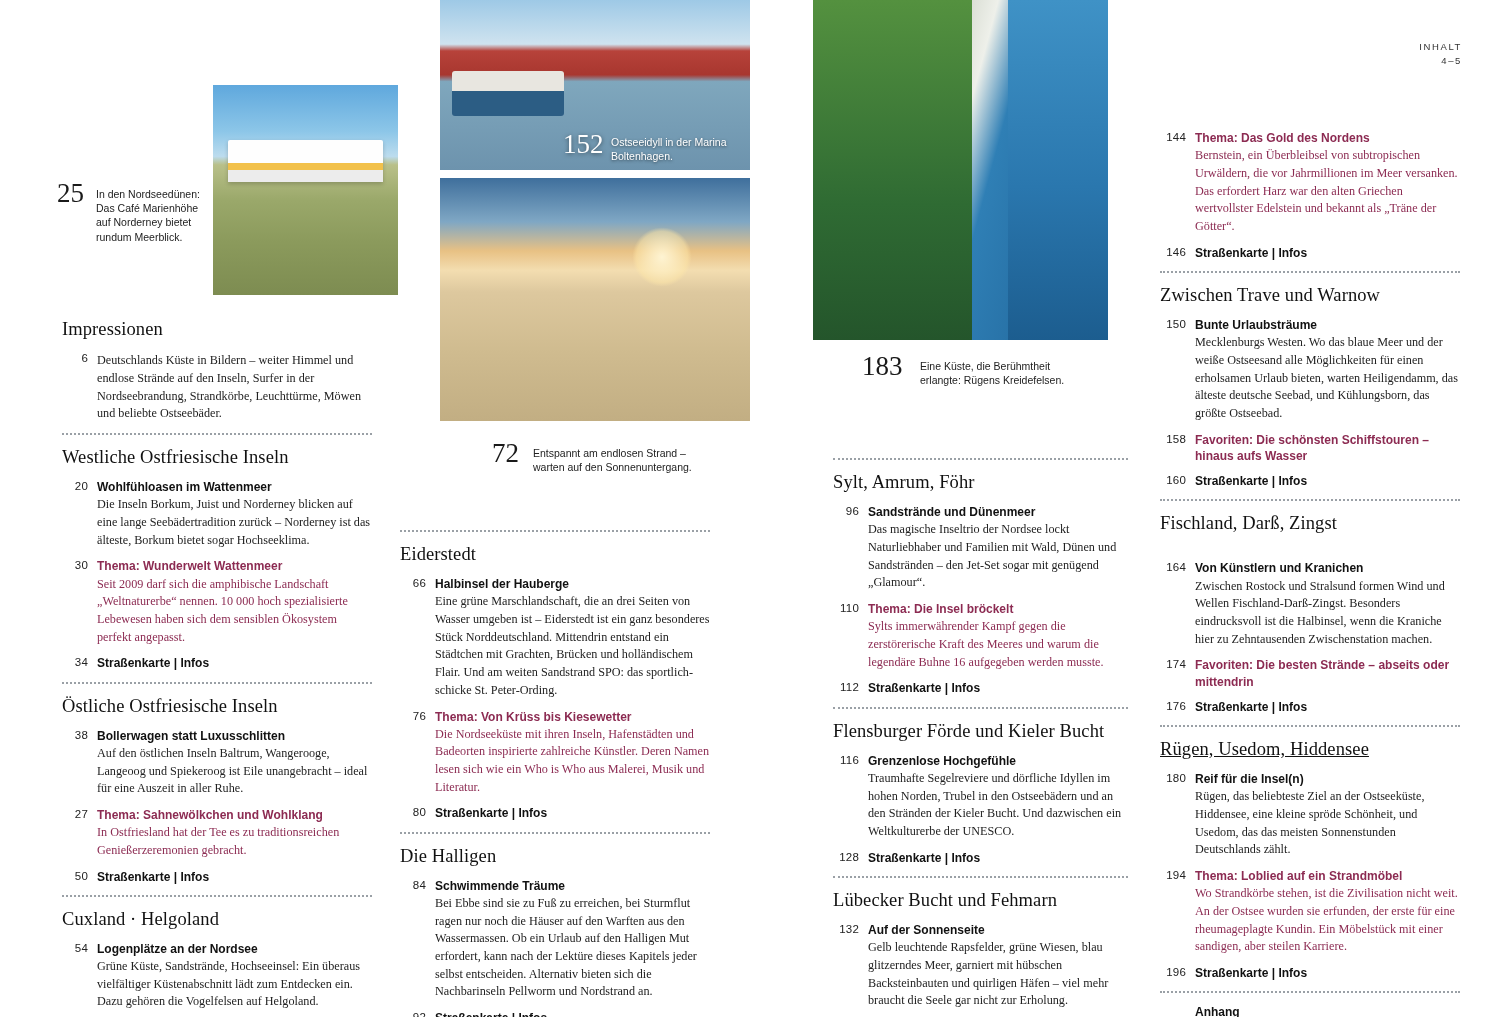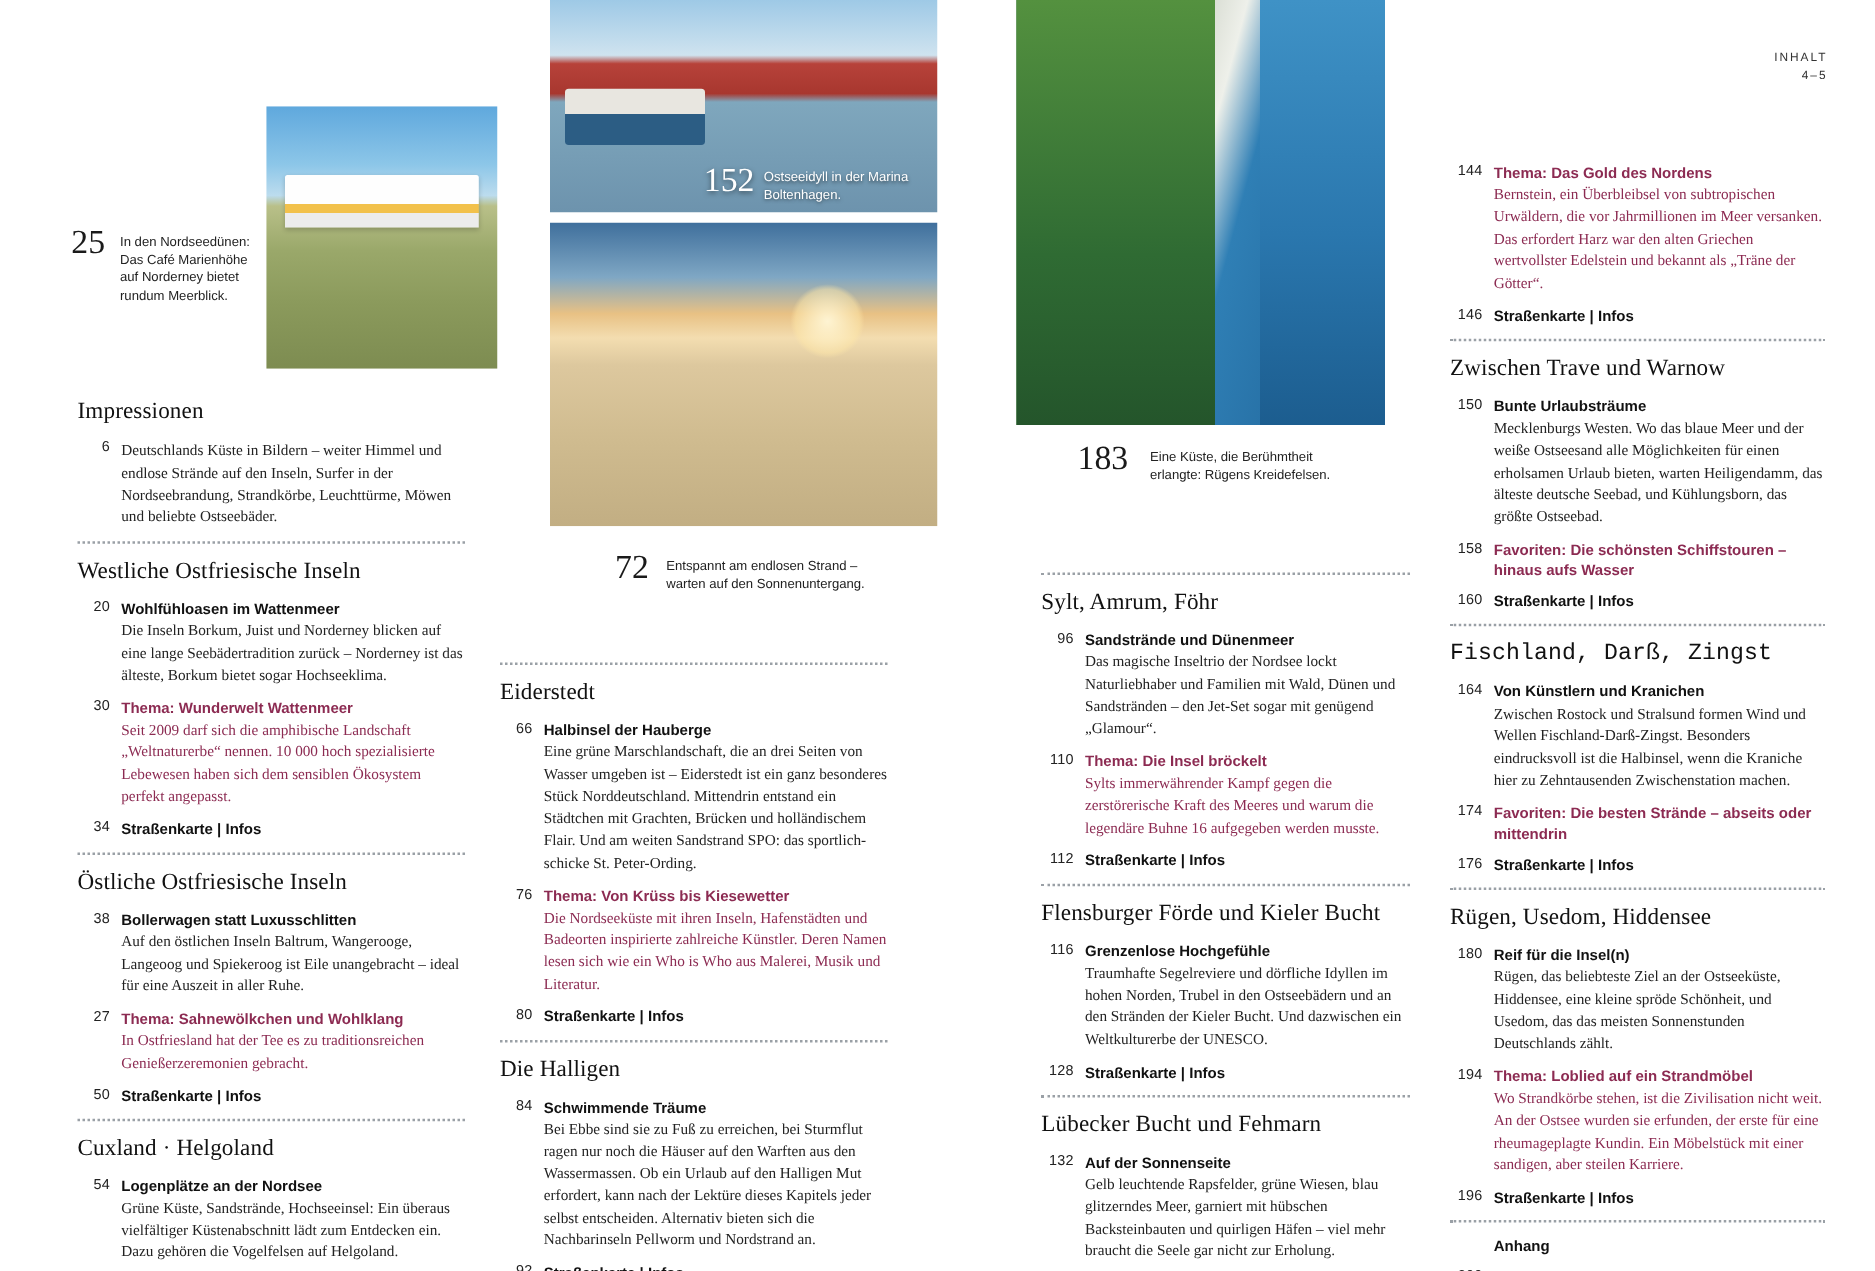--- a/index.html
+++ b/index.html
@@ -407,42 +407,42 @@
           <div class="entry-title accent">Favoriten: Die schönsten Schiffstouren – hinaus aufs Wasser</div>
         </div>
       </div>
       <div class="entry">
         <div class="num">160</div>
         <div class="body">
           <div class="entry-title">Straßenkarte | Infos</div>
         </div>
       </div>
       <div class="dotline" style="margin: 10px 0px 11px;"></div>
-      <div class="sec-head" style="margin: 0px 0px 11px; font-family: Liberation Mono, monospace;">Fischland, Darß, Zingst</div>
+      <div class="sec-head" style="margin: 0px 0px 26px;">Fischland, Darß, Zingst</div>
       <div class="entry">
         <div class="num">164</div>
         <div class="body">
           <div class="entry-title">Von Künstlern und Kranichen</div>
           <div class="entry-desc">Zwischen Rostock und Stralsund formen Wind und Wellen Fischland-Darß-Zingst. Besonders eindrucksvoll ist die Halbinsel, wenn die Kraniche hier zu Zehntausenden Zwischenstation machen.</div>
         </div>
       </div>
       <div class="entry">
         <div class="num">174</div>
         <div class="body">
           <div class="entry-title accent">Favoriten: Die besten Strände – abseits oder mittendrin</div>
         </div>
       </div>
       <div class="entry">
         <div class="num">176</div>
         <div class="body">
           <div class="entry-title">Straßenkarte | Infos</div>
         </div>
       </div>
       <div class="dotline" style="margin: 10px 0px 11px;"></div>
-      <div class="sec-head" style="margin: 0px 0px 11px;">Rügen, Usedom, Hiddensee</div>
+      <div class="sec-head" style="margin: 0px 0px 11px; text-decoration: underline;">Rügen, Usedom, Hiddensee</div>
       <div class="entry">
         <div class="num">180</div>
         <div class="body">
           <div class="entry-title">Reif für die Insel(n)</div>
           <div class="entry-desc">Rügen, das beliebteste Ziel an der Ostseeküste, Hiddensee, eine kleine spröde Schönheit, und Usedom, das das meisten Sonnenstunden Deutschlands zählt.</div>
         </div>
       </div>
       <div class="entry">
         <div class="num">194</div>
         <div class="body">

